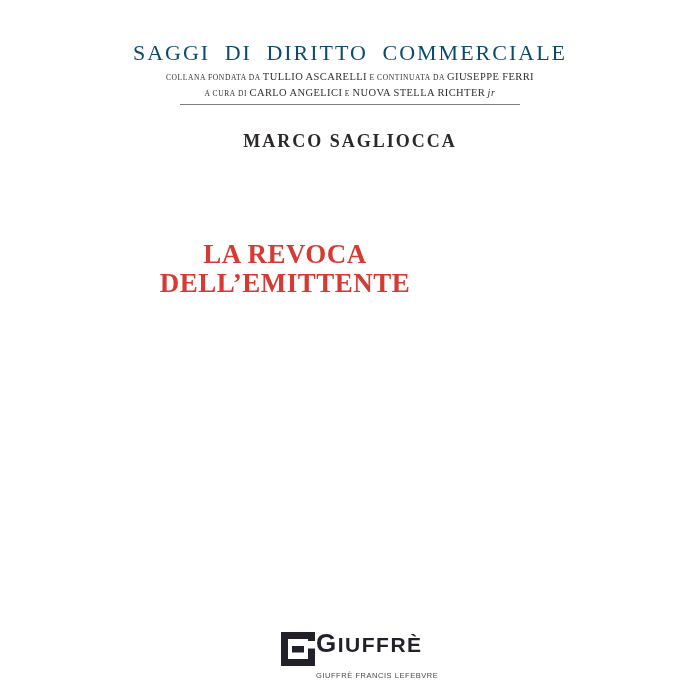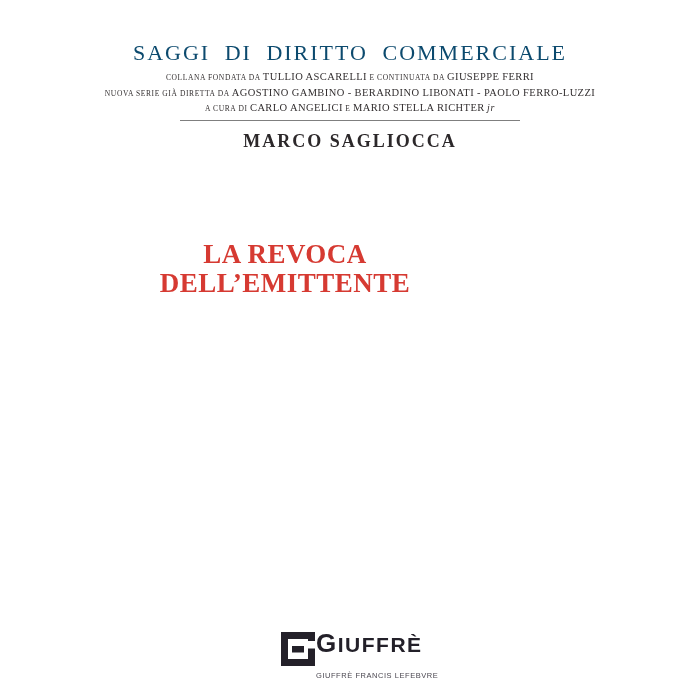--- a/index.html
+++ b/index.html
@@ -139,30 +139,26 @@
     <div class="series-title">SAGGI  DI  DIRITTO  COMMERCIALE</div>
 
     <div class="series-lines">
       <div class="hline">
         <span class="tiny">COLLANA FONDATA DA</span>
         <span class="name">TULLIO ASCARELLI</span>
         <span class="tiny">E CONTINUATA DA</span>
         <span class="name">GIUSEPPE FERRI</span>
       </div>
 
-      <div class="hline">
-        <span class="tiny">NUOVA SERIE GIÀ DIRETTA DA</span>
-        <span class="name">AGOSTINO GAMBINO - BERARDINO LIBONATI - PAOLO FERRO-LUZZI</span>
-      </div>
 
       <div class="hline">
         <span class="tiny">A CURA DI</span>
         <span class="name">CARLO ANGELICI</span>
         <span class="tiny">E</span>
-        <span class="name">MARIO STELLA RICHTER</span>
+        <span class="name">NUOVA STELLA RICHTER</span>
         <span class="jr">jr</span>
       </div>
     </div>
 
     <div class="rule"></div>
   </div>
 
   <div class="author">MARCO SAGLIOCCA</div>
 
   <div class="book-title">

